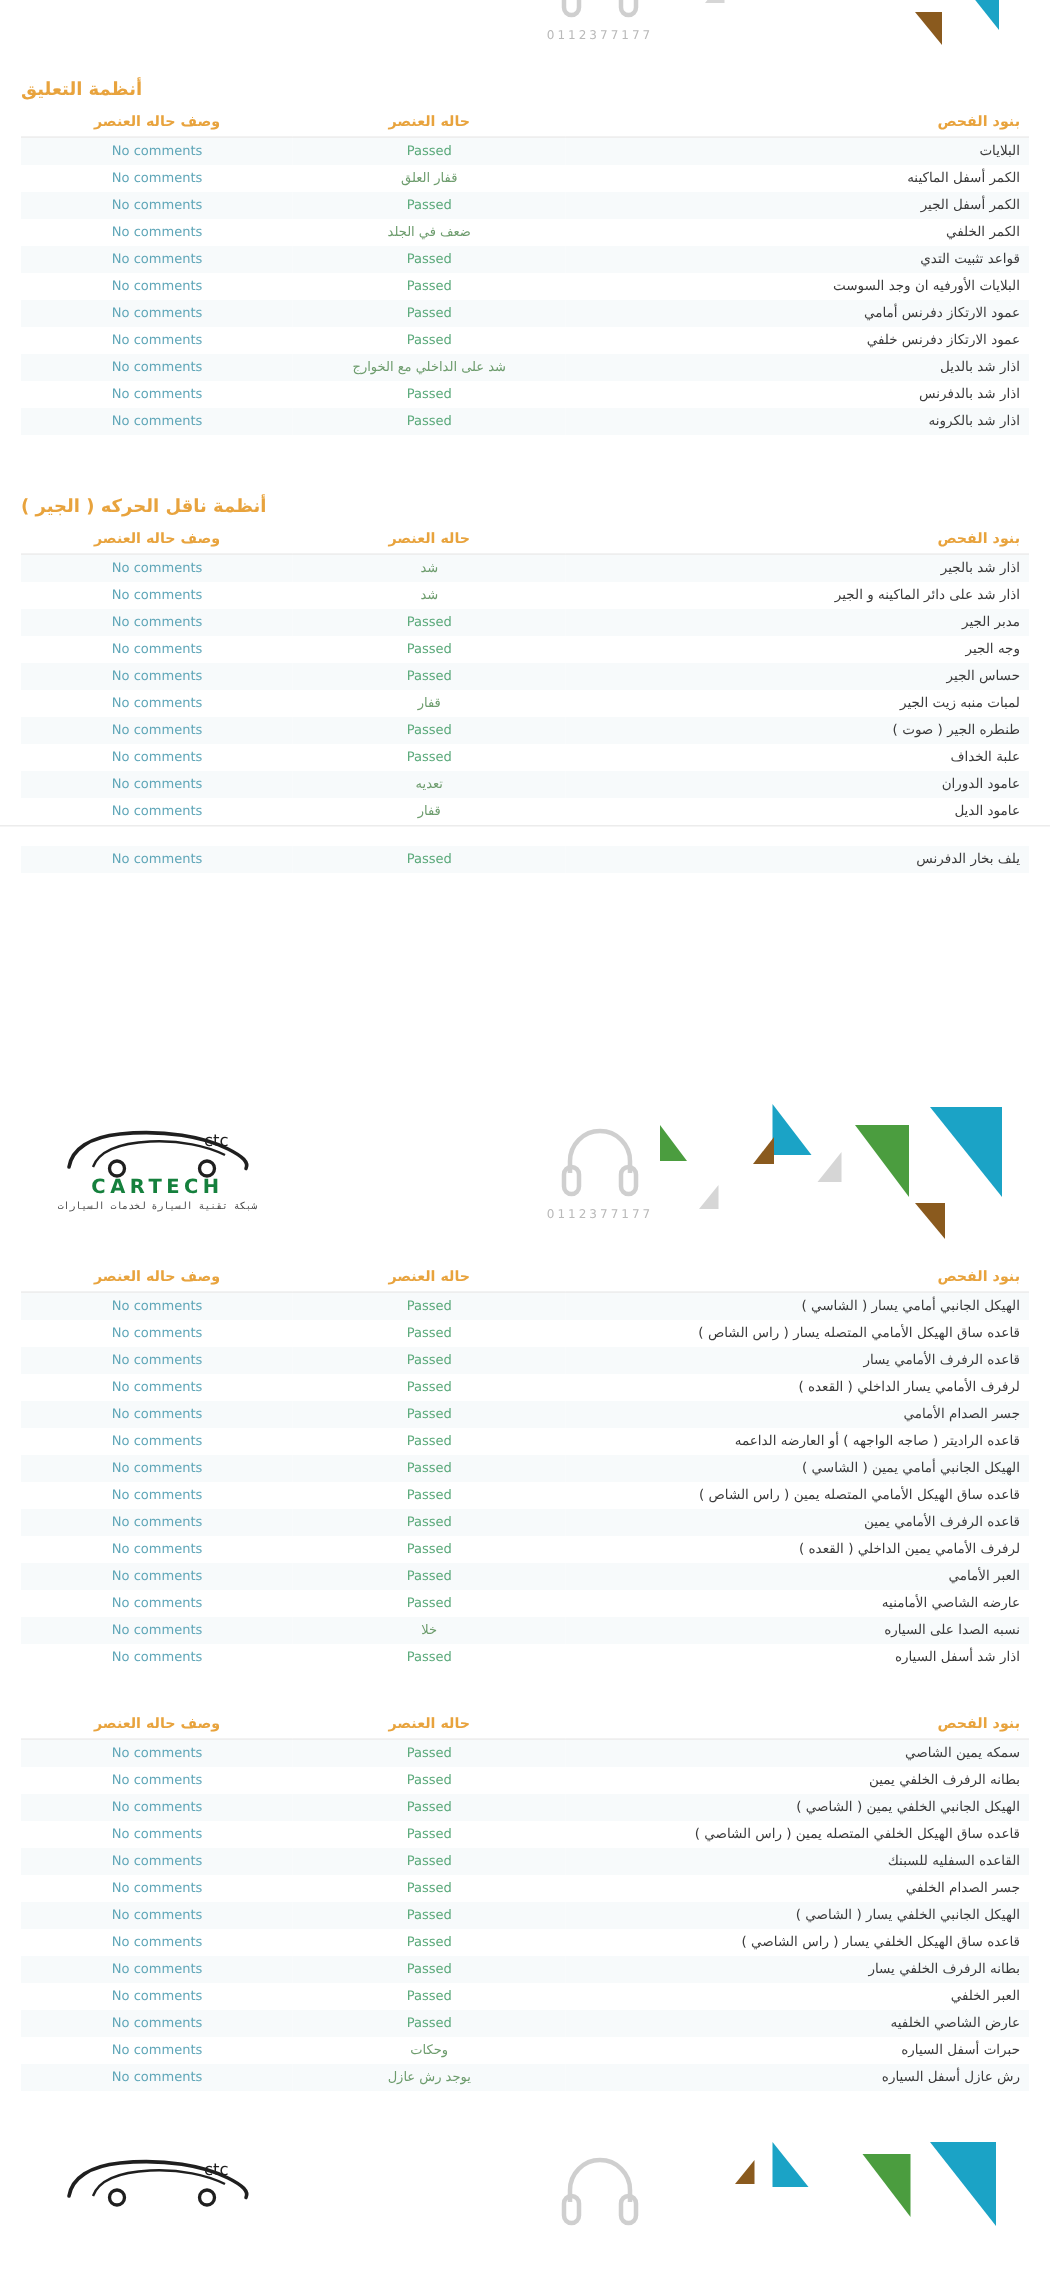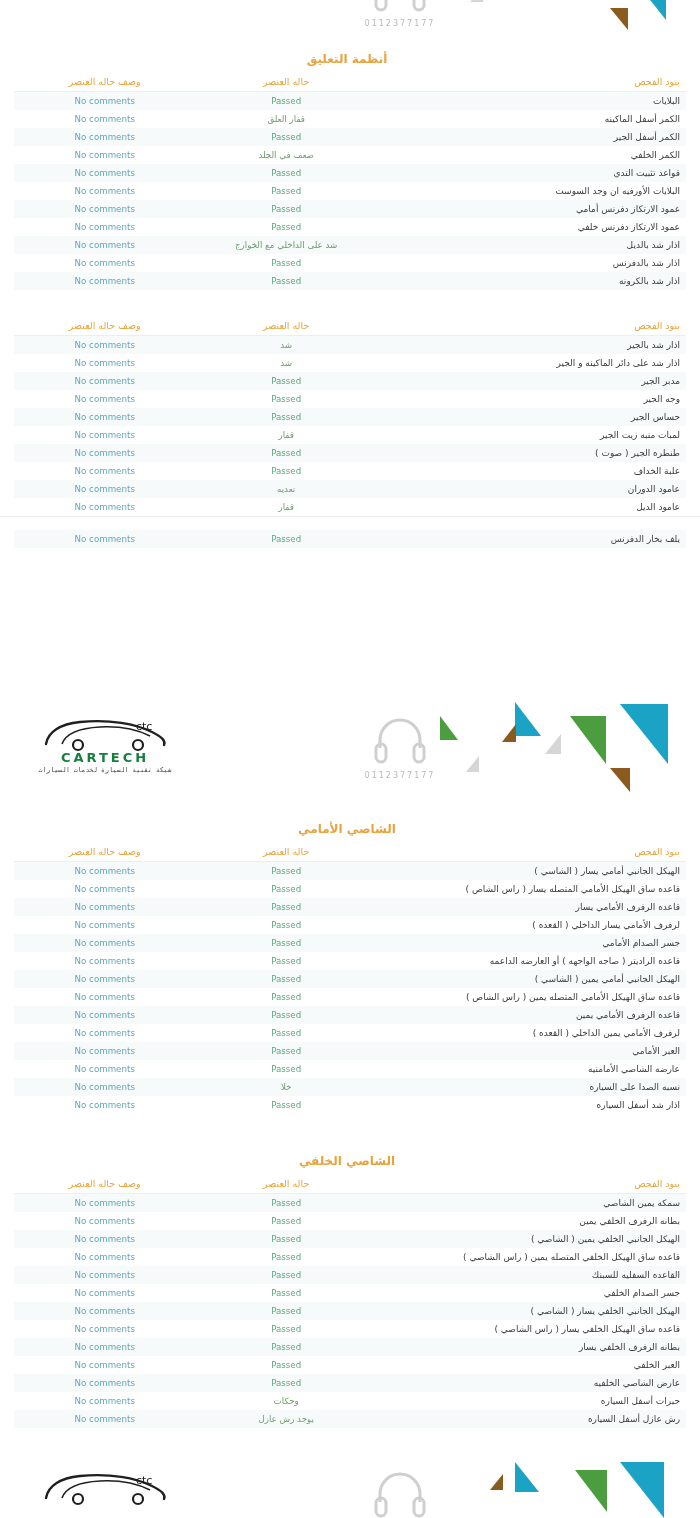--- a/index.html
+++ b/index.html
@@ -51,32 +51,32 @@
   }
   .tri-cluster { position: absolute; left: 430px; top: 0; width: 270px; height: 110px; }
   .tri { position: absolute; width: 0; height: 0; }
 
   
   .section { padding: 0 14px; }
   .sec-title {
     color: #e8a33d;
     font-size: 12px;
     font-weight: bold;
-    text-align: center;
+    text-align: left;
     padding: 14px 6px 6px 0;
   }
   table.insp {
     width: 100%;
     border-collapse: collapse;
     direction: rtl;
   }
   table.insp th {
     color: #e8a33d;
     font-size: 9.5px;
-    font-weight: normal;
+    font-weight: bold;
     padding: 4px 6px;
     text-align: center;
     border-bottom: 1px solid #eee;
   }
   table.insp th.c-item { text-align: right; width: 46%; }
   table.insp th.c-state { width: 27%; }
   table.insp th.c-note  { width: 27%; }
   table.insp td {
     font-size: 8.7px;
     padding: 4px 6px;
@@ -186,20 +186,21 @@
             <td class="c-state">Passed</td>
             <td class="c-note">No comments</td>
           </tr>
       </tbody>
     </table>
   </div>
 
   <div class="gap"></div>
 
   <div class="section">
+    <div class="sec-title">أنظمة ناقل الحركه ( الجير )</div>
     <table class="insp">
       <thead>
         <tr>
           <th class="c-item">بنود الفحص</th>
           <th class="c-state">حاله العنصر</th>
           <th class="c-note">وصف حاله العنصر</th>
         </tr>
       </thead>
       <tbody>
         <tr>
@@ -300,21 +301,20 @@
       <div class="tri" style="left:140px; top:18px; border-top:48px solid #4b9d3f; border-left:36px solid transparent;"></div>
       <div class="tri" style="left:10px; top:18px; border-bottom:24px solid #4b9d3f; border-right:18px solid transparent;"></div>
       <div class="tri" style="left:72px; top:26px; border-bottom:18px solid #8a5a1e; border-left:14px solid transparent;"></div>
       <div class="tri" style="left:180px; top:70px; border-top:24px solid #8a5a1e; border-left:20px solid transparent;"></div>
       <div class="tri" style="left:115px; top:36px; border-bottom:20px solid #d6d6d6; border-left:16px solid transparent;"></div>
       <div class="tri" style="left:36px; top:58px; border-bottom:16px solid #d6d6d6; border-left:13px solid transparent;"></div>
     </div>
   </div>
 
   <div class="section">
-    <div class="sec-title">الشاصي الأمامي</div>
     <table class="insp">
       <thead>
         <tr>
           <th class="c-item">بنود الفحص</th>
           <th class="c-state">حاله العنصر</th>
           <th class="c-note">وصف حاله العنصر</th>
         </tr>
       </thead>
       <tbody>
         <tr>
@@ -387,21 +387,20 @@
             <td class="c-state">Passed</td>
             <td class="c-note">No comments</td>
           </tr>
       </tbody>
     </table>
   </div>
 
   <div class="gap"></div>
 
   <div class="section">
-    <div class="sec-title">الشاصي الخلفي</div>
     <table class="insp">
       <thead>
         <tr>
           <th class="c-item">بنود الفحص</th>
           <th class="c-state">حاله العنصر</th>
           <th class="c-note">وصف حاله العنصر</th>
         </tr>
       </thead>
       <tbody>
         <tr>

